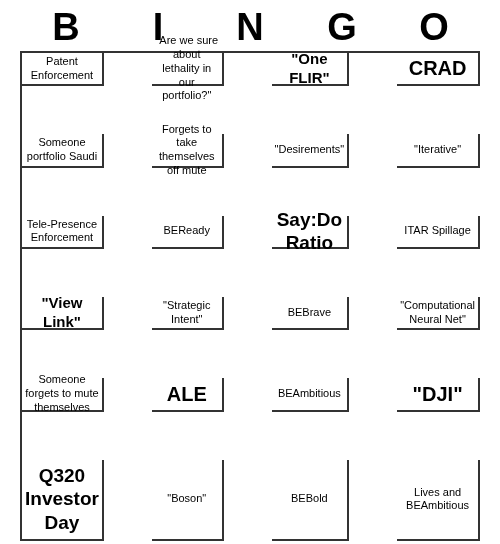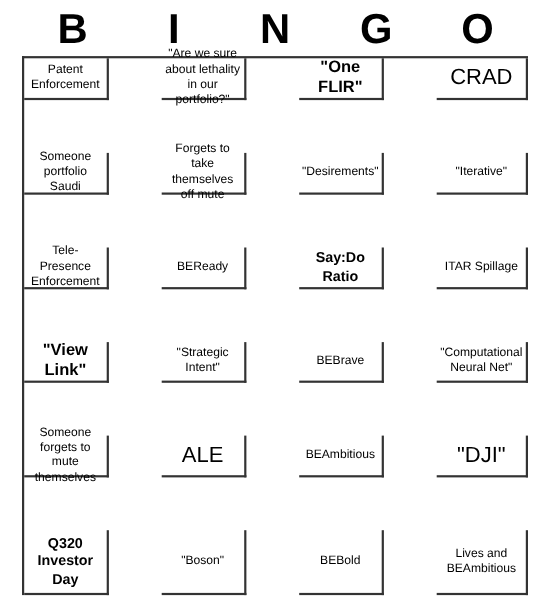--- a/index.html
+++ b/index.html
@@ -43,28 +43,28 @@
       align-items: center;
       justify-content: center;
       text-align: center;
       padding: 4px 3px;
       font-size: 11px;
       line-height: 1.25;
       min-height: 0;
     }
     .cell.bold {
       font-weight: bold;
-      font-size: 13px;
+      font-size: 19px;
     }
     .cell.large {
       font-weight: bold;
       font-size: 15px;
     }
     .cell.xlarge {
-      font-weight: normal;
+      font-weight: bold;
       font-size: 20px;
     }
   </style>
 </head>
 <body>
 
 <div class="bingo-title">
   <span>B</span>
   <span>I</span>
   <span>N</span>

